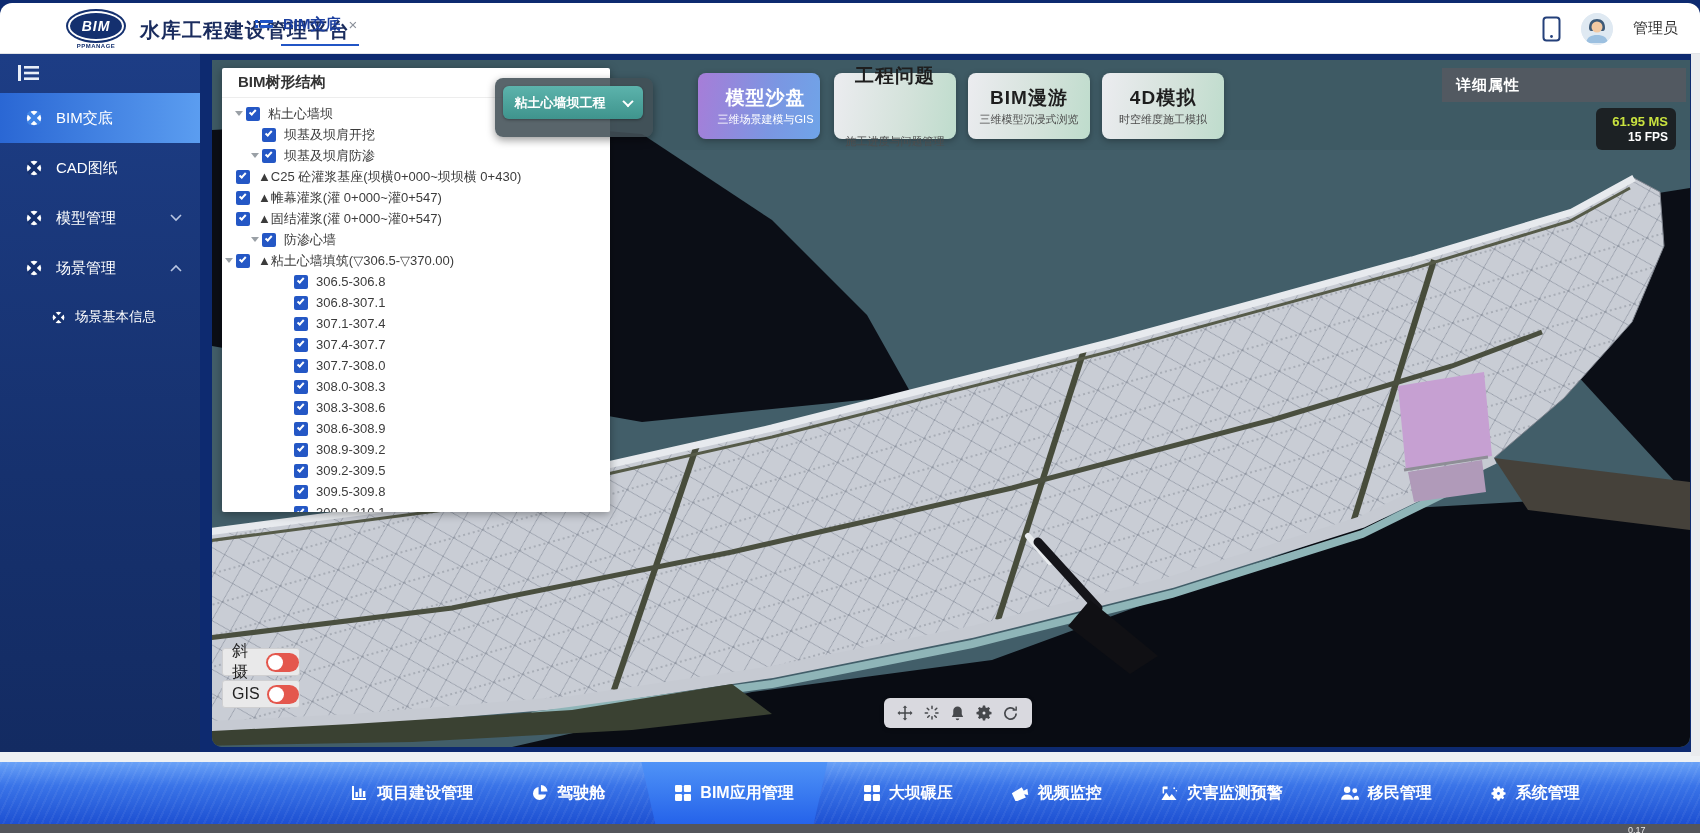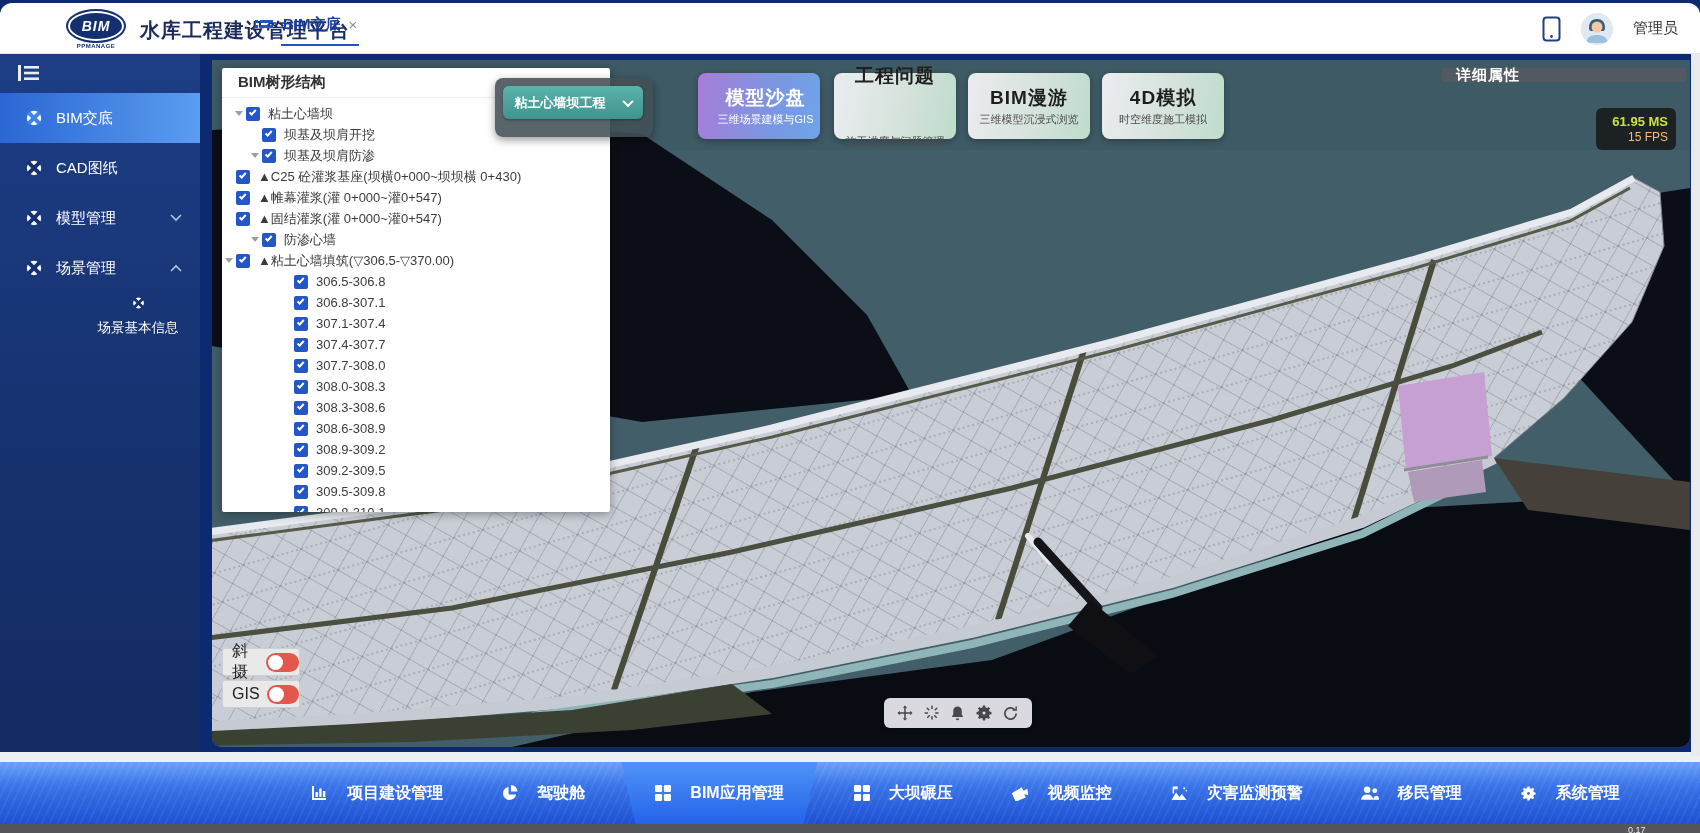--- a/index.html
+++ b/index.html
@@ -26,49 +26,49 @@
   .avatar { width:32px; height:32px; border-radius:50%; background:#e3ecf4; overflow:hidden; position:relative; }
 
   
   .sidebar { position:absolute; left:0; top:54px; width:200px; height:698px;
     background:linear-gradient(180deg,#1d3d85 0%,#16316e 60%,#132b62 100%); z-index:30; }
   .collapse-ic { position:absolute; left:18px; top:10px; }
   .mi { position:absolute; left:0; width:200px; height:50px; display:flex; align-items:center; gap:14px;
     padding-left:26px; color:#fff; font-size:15px; cursor:pointer; }
   .mi.active { background:linear-gradient(90deg,#2a67d4 0%,#5b9df0 100%); }
   .mi .chev { position:absolute; right:18px; }
-  .sub-mi { position:absolute; left:16px; width:200px; height:40px; display:flex; align-items:center; gap:10px;
-    padding-left:44px; color:#fff; font-size:13.5px; cursor:pointer;flex-direction:column; }
+  .sub-mi { position:absolute; left:8px; width:200px; height:40px; display:flex; align-items:center; gap:10px;
+    padding-left:44px; color:#fff; font-size:13.5px; cursor:pointer; }
 
   
   .viewport { position:absolute; left:212px; top:60px; width:1478px; height:687px;
     border-radius:0 0 10px 10px; overflow:hidden; background:#415d68; z-index:10; }
   .scene { position:absolute; left:0; top:0; width:1478px; height:687px; }
 
   
   .card { position:absolute; top:13px; width:122px; height:66px; border-radius:8px;
     display:flex; flex-direction:column; align-items:center; justify-content:center; padding:4px 6px;
     box-shadow:0 2px 6px rgba(0,0,0,.3); cursor:pointer; text-align:center; }
   .card .ct { font-size:19px; font-weight:bold; letter-spacing:1px; }
   .card .cs { font-size:11px; line-height:1.25; margin-top:2px; }
   .card0 { left:486px; background:linear-gradient(100deg,#a77dd8 0%,#7b96e2 60%,#6fa4e8 100%);padding-left:19px; }
   .card0 .ct,.card0 .cs { color:#fff; }
   .card1 { left:622px;gap:44px; } .card2 { left:756px; } .card3 { left:890px; }
   .card-light { background:linear-gradient(100deg,#ececf0 0%,#d3e2da 60%,#bedccc 100%); }
   .card-light .ct { color:#1e1e1e; } .card-light .cs { color:#4d4d4d; }
 
   
-  .detail-bar { position:absolute; left:1230px; top:8px; width:244px; height:14px;
+  .detail-bar { position:absolute; left:1230px; top:8px; width:244px; height:34px;
     background:rgba(86,89,96,.85); color:#fff; font-size:15px; font-weight:bold;
     display:flex; align-items:center; padding-left:14px; letter-spacing:1px; }
   .fps-box { position:absolute; left:1384px; top:48px; width:80px; height:42px; border-radius:6px;
     background:rgba(24,25,27,.88); display:flex; flex-direction:column; align-items:flex-end;
     justify-content:center; padding-right:8px; gap:1px; }
   .fps-ms { color:#c9e23f; font-size:13px; font-weight:bold; }
-  .fps-fps { color:#fdba74; font-size:12px; font-weight:normal; }
+  .fps-fps { color:#ffffff; font-size:12px; font-weight:bold; }
 
   
   .tree-panel { position:absolute; left:10px; top:8px; width:388px; height:444px; background:#fff;
     border-radius:2px; box-shadow:0 2px 10px rgba(0,0,0,.35); overflow:hidden; }
   .tree-title { height:30px; display:flex; align-items:center; padding-left:16px;
     font-size:15px; font-weight:bold; color:#333; border-bottom:1px solid #ededed; }
   .trow { height:21px; display:flex; align-items:center; font-size:13px; color:#3b3b3b; cursor:pointer; }
   .trow .caret { width:14px; height:14px; display:flex; align-items:center; justify-content:center; flex:0 0 14px; }
   .trow .caret i { width:0; height:0; border-left:4.5px solid transparent; border-right:4.5px solid transparent;
     border-top:5.5px solid #9aa0a6; display:block; }
@@ -103,21 +103,21 @@
 
   
   .scroll-strip { position:absolute; left:1691px; top:54px; width:9px; height:702px; background:#e9ebee; z-index:35; }
   .bottom-white { position:absolute; left:0; top:752px; width:1700px; height:10px; background:#eef1f4; z-index:20; }
   .bottom-nav { position:absolute; left:0; top:762px; width:1700px; height:62px; z-index:25;
     background:linear-gradient(180deg,#6aa2f7 0%,#3a74e8 38%,#1d50d2 100%); overflow:hidden; }
   .bottom-nav::after { content:""; position:absolute; inset:0;
     background:repeating-linear-gradient(115deg, rgba(255,255,255,.05) 0 2px, transparent 2px 7px); }
   .nav-items { position:absolute; left:230px; top:0; right:0; height:62px; display:flex;
     align-items:stretch; justify-content:center; gap:14px; z-index:2; }
-  .nav-it { display:flex; align-items:center; gap:19px; color:#fff; font-size:16px; font-weight:bold;
+  .nav-it { display:flex; align-items:center; gap:9px; color:#fff; font-size:16px; font-weight:bold;
     padding:0 22px; cursor:pointer; white-space:nowrap; }
   .nav-it.active { background:linear-gradient(180deg,#4f93f7 0%,#2563ea 100%);
     clip-path:polygon(0 0,100% 0,calc(100% - 14px) 100%,14px 100%); padding:0 34px; }
   .bottom-dark { position:absolute; left:0; top:824px; width:1700px; height:9px; background:#54565b;
     z-index:26; overflow:hidden; }
   .corner-stat { position:absolute; left:1628px; top:1px; font-size:9px; color:#e8e8e8; }
 
   svg { display:block; }
 </style>
 </head>

